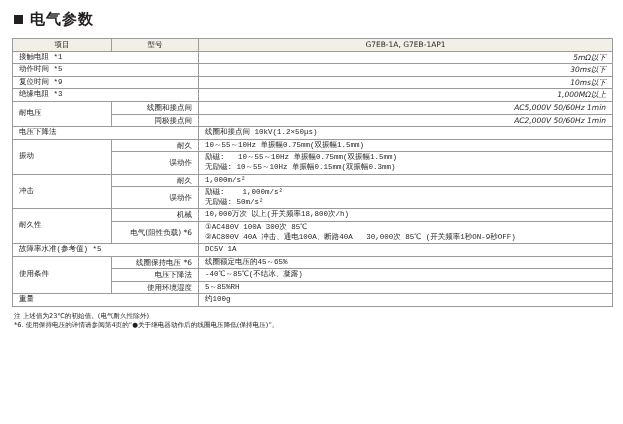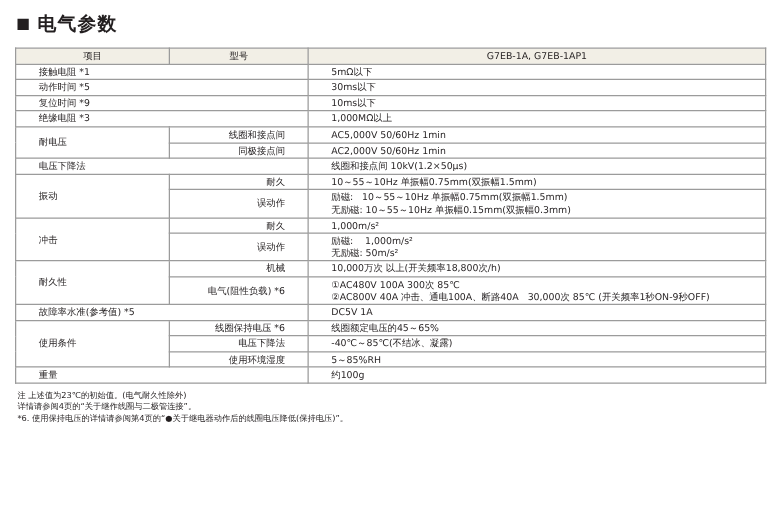--- a/index.html
+++ b/index.html
@@ -20,31 +20,31 @@
   
   table.spec{
     border-collapse:collapse;
     width:601px;
     margin-left:2px;
     table-layout:fixed;
   }
   table.spec td,table.spec th{
     border:1px solid #9b9b9b;
     font-size:7.5px;
-    padding:1px 18px;
+    padding:1px 6px;
     line-height:1.28;
     vertical-align:middle;
     font-weight:normal;
   }
   .hdr td{background:#f2efe6;text-align:center;font-size:7.8px;padding:3px 2px;}
   .c-label{width:86px;padding-left:5px;}
   .c-sub{width:74px;text-align:right;}
   .c-val{}
-  .center{text-align:left;}
-  .pad{padding-left:5px;}
+  .center{text-align:right;font-style:italic;}
+  .pad{padding-left:5px;font-family:Liberation Mono, monospace;}
 
   
   .notes{margin:5px 0 4px 4px;font-size:6.6px;line-height:1.42;color:#231f20;}
   .notes div{white-space:nowrap;}
 </style>
 </head>
 <body>
 
 <div class="page">
 
@@ -150,17 +150,16 @@
 
       <tr>
         <td class="c-label pad" colspan="2">重量</td>
         <td class="c-val pad">约100g</td>
       </tr>
     </tbody>
   </table>
 
   <div class="notes">
     <div>注  上述值为23℃的初始值。(电气耐久性除外)</div>
-    <div>     详情请参阅4页的“关于继作线圈与二极管连接”。</div>
     <div>*6. 使用保持电压的详情请参阅第4页的“●关于继电器动作后的线圈电压降低(保持电压)”。</div>
   </div>
 
 </div>
 
 </body></html>

